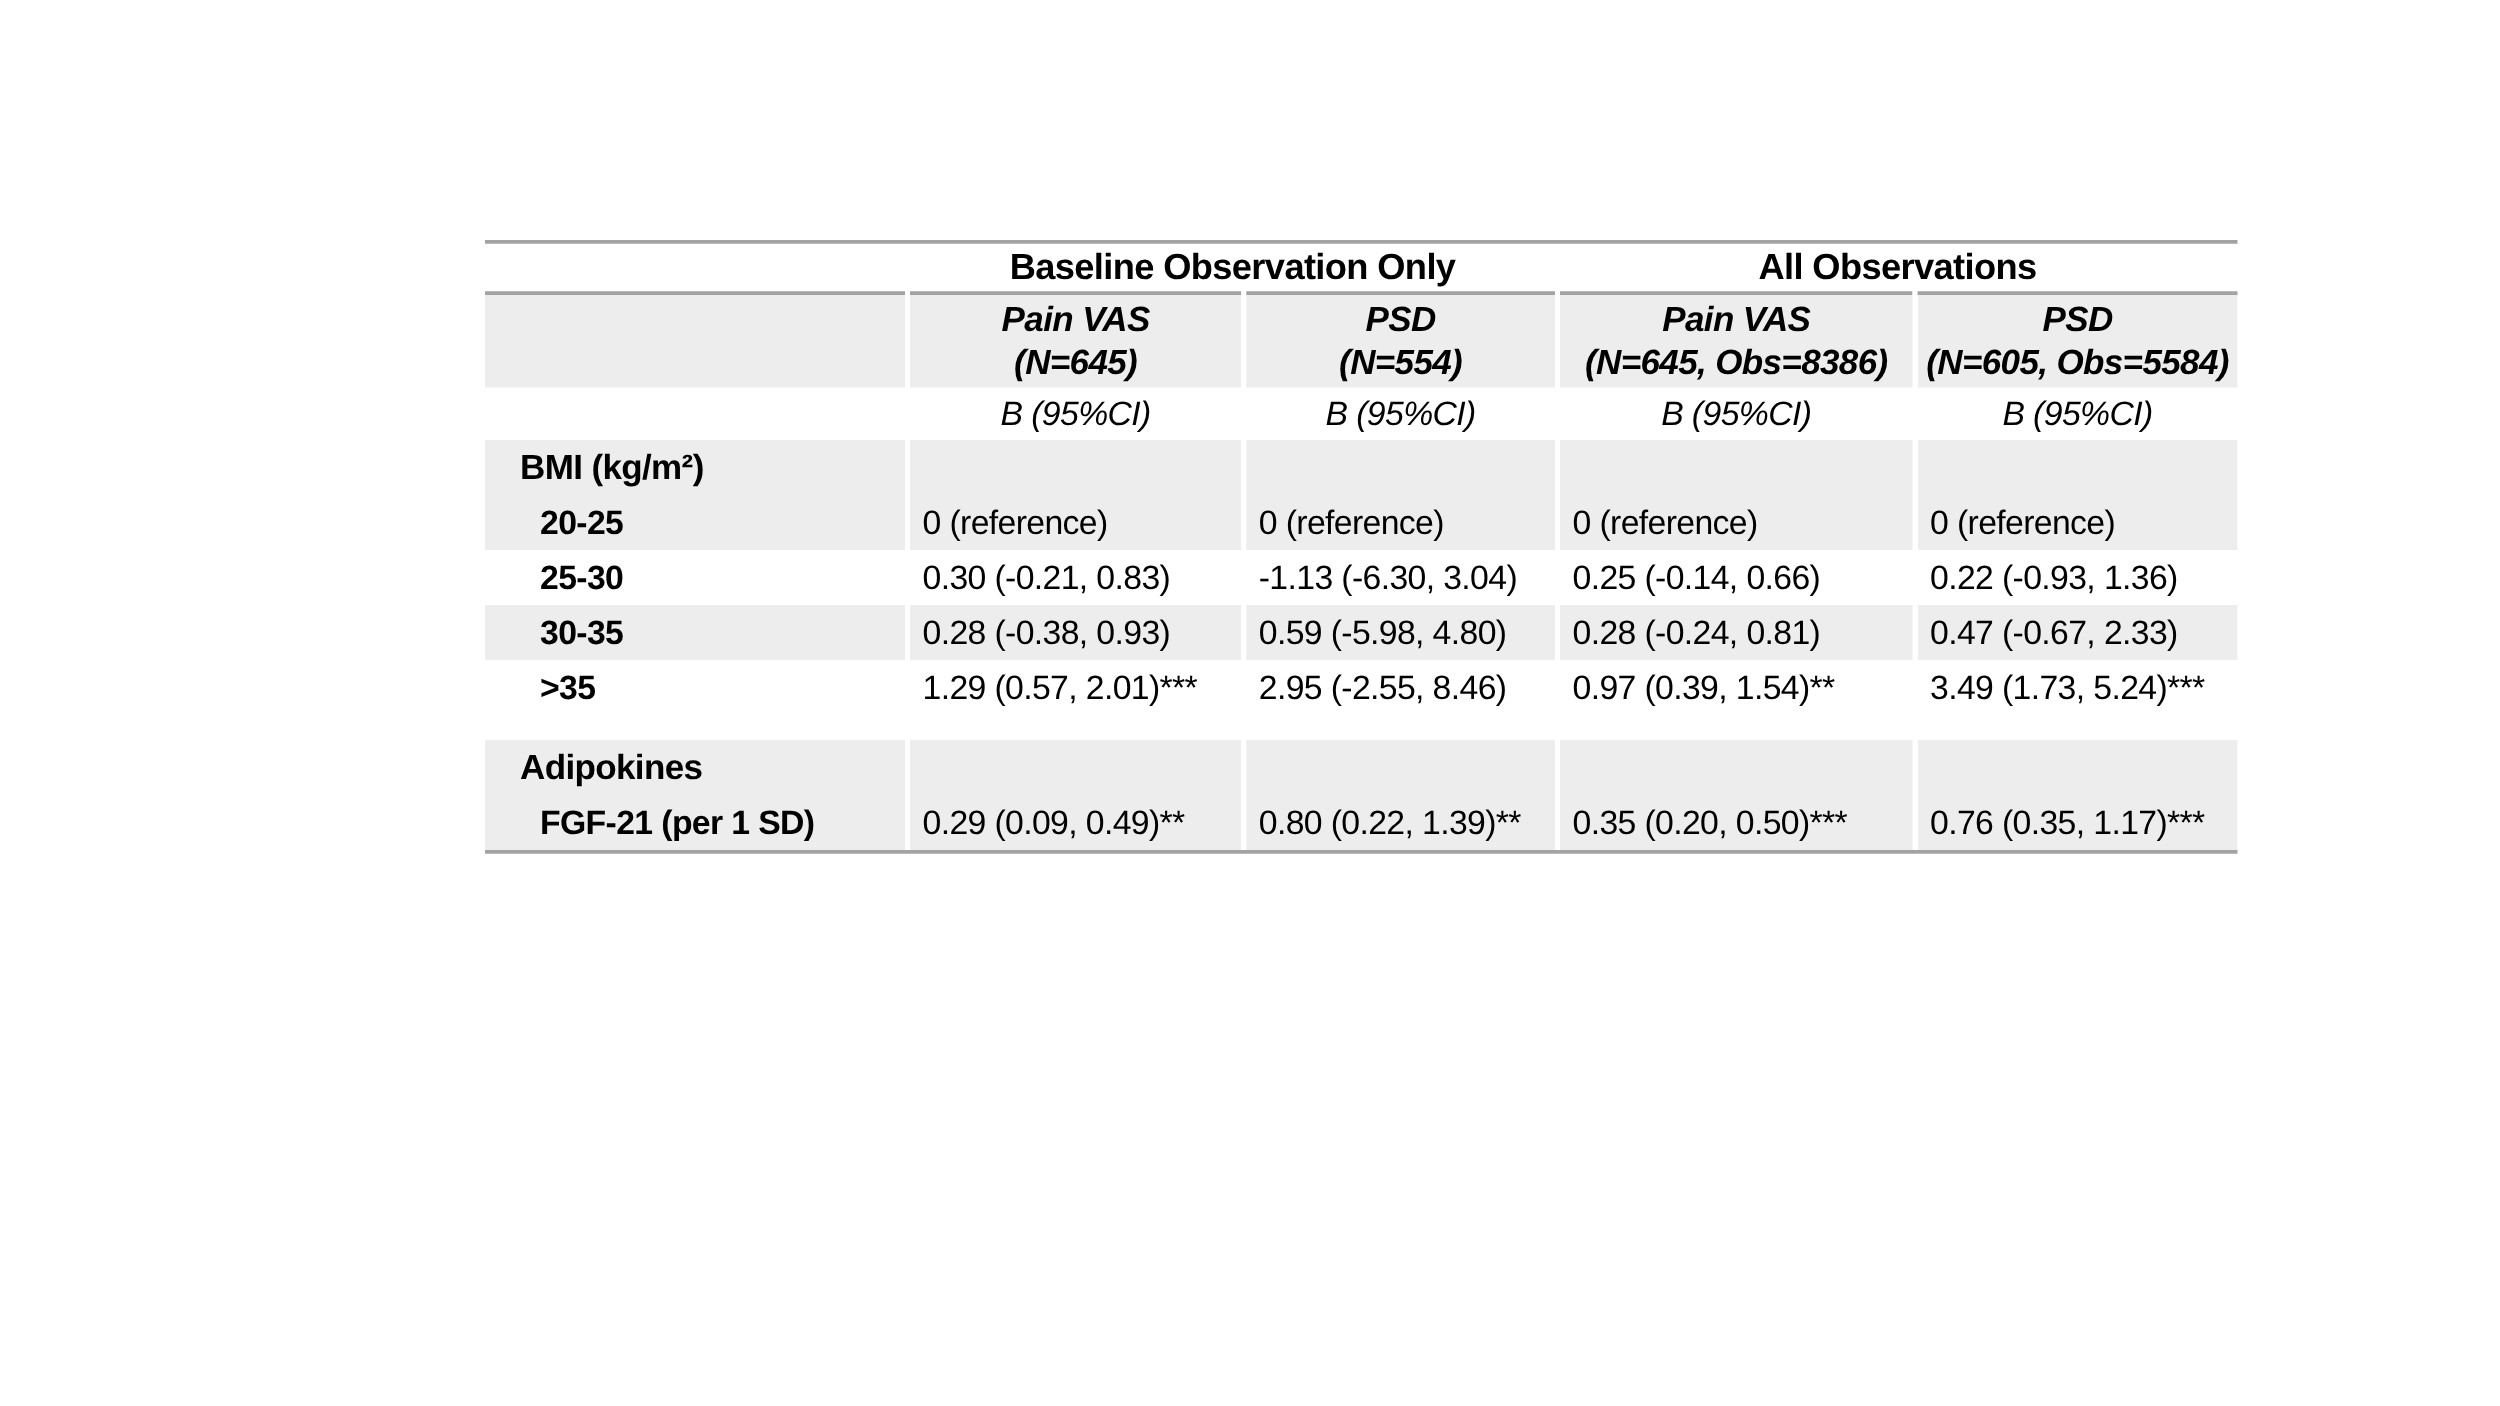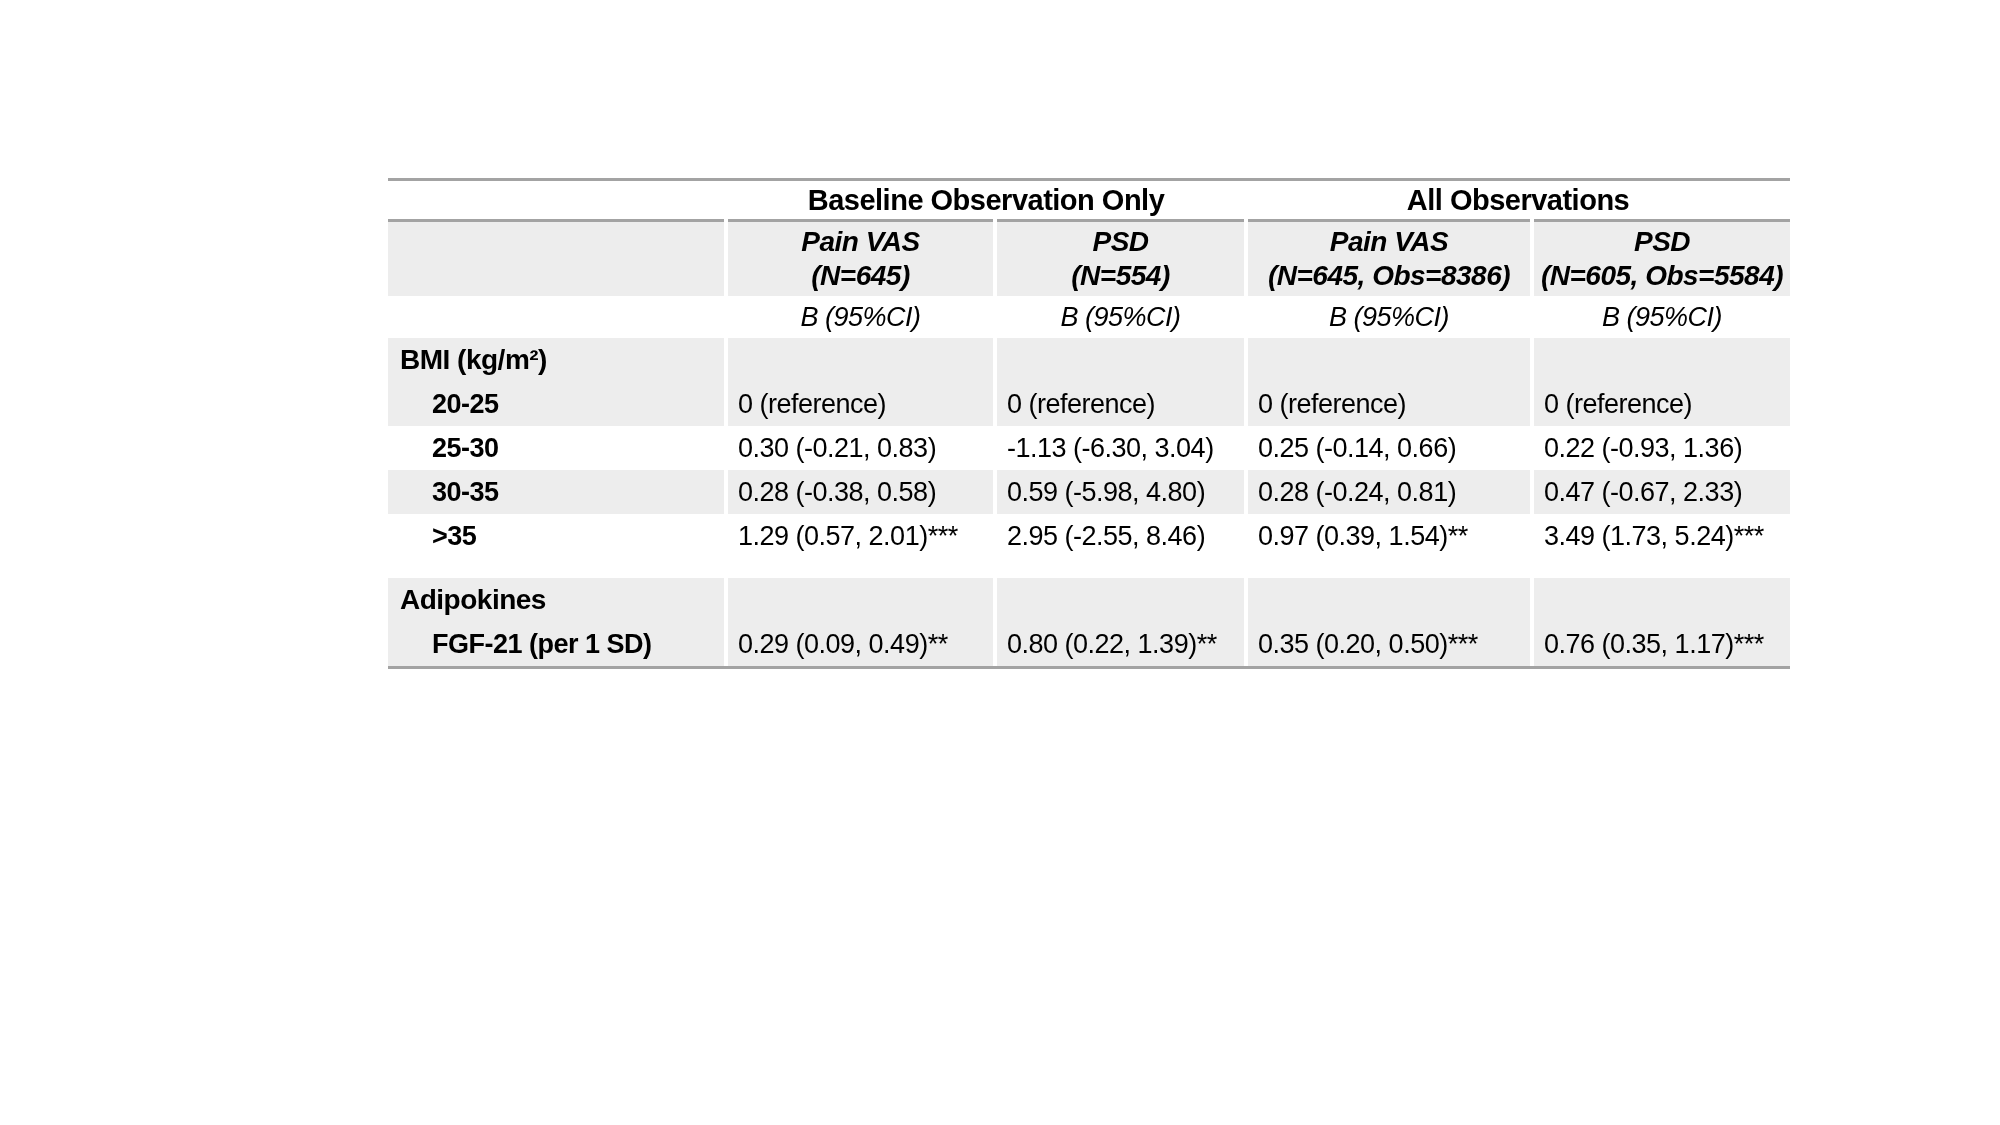--- a/index.html
+++ b/index.html
@@ -10,21 +10,21 @@
   body {
     width: 2000px;
     height: 1125px;
     position: relative;
     font-family: "Liberation Sans", "DejaVu Sans", sans-serif;
     color: #000000;
   }
   .table-wrap {
     position: absolute;
     left: 388px;
-    top: 178px;
+    top: 192px;
     width: 1402px;
     border-top: 3px solid #a3a3a3;
     border-bottom: 3px solid #a3a3a3;
   }
   table.results {
     width: 100%;
     border-collapse: collapse;
     table-layout: fixed;
     letter-spacing: -0.5px;
   }
@@ -73,21 +73,21 @@
     font-size: 27px;
   }
 
   tr.section-row td {
     height: 42px;
     background: #ededed;
   }
   td.section-title {
     font-weight: bold;
     font-size: 28px;
-    padding-left: 12px;
+    padding-left: 28px;
   }
 
   tr.data-row td { height: 42px; font-size: 27px; }
   tr.data-row.stripe td { background: #ededed; }
   tr.data-row.plain td { background: #ffffff; }
   td.row-label {
     font-weight: bold;
     font-size: 28px;
     padding-left: 44px;
   }
@@ -160,21 +160,21 @@
     </tr>
     <tr class="data-row plain">
       <td class="row-label">25-30</td>
       <td class="value-cell divL">0.30 (-0.21, 0.83)</td>
       <td class="value-cell divL">-1.13 (-6.30, 3.04)</td>
       <td class="value-cell divL">0.25 (-0.14, 0.66)</td>
       <td class="value-cell divL">0.22 (-0.93, 1.36)</td>
     </tr>
     <tr class="data-row stripe">
       <td class="row-label">30-35</td>
-      <td class="value-cell divL">0.28 (-0.38, 0.58)</td>
+      <td class="value-cell divL">0.28 (-0.38, 0.93)</td>
       <td class="value-cell divL">0.59 (-5.98, 4.80)</td>
       <td class="value-cell divL">0.28 (-0.24, 0.81)</td>
       <td class="value-cell divL">0.47 (-0.67, 2.33)</td>
     </tr>
     <tr class="data-row plain">
       <td class="row-label">&gt;35</td>
       <td class="value-cell divL">1.29 (0.57, 2.01)***</td>
       <td class="value-cell divL">2.95 (-2.55, 8.46)</td>
       <td class="value-cell divL">0.97 (0.39, 1.54)**</td>
       <td class="value-cell divL">3.49 (1.73, 5.24)***</td>

